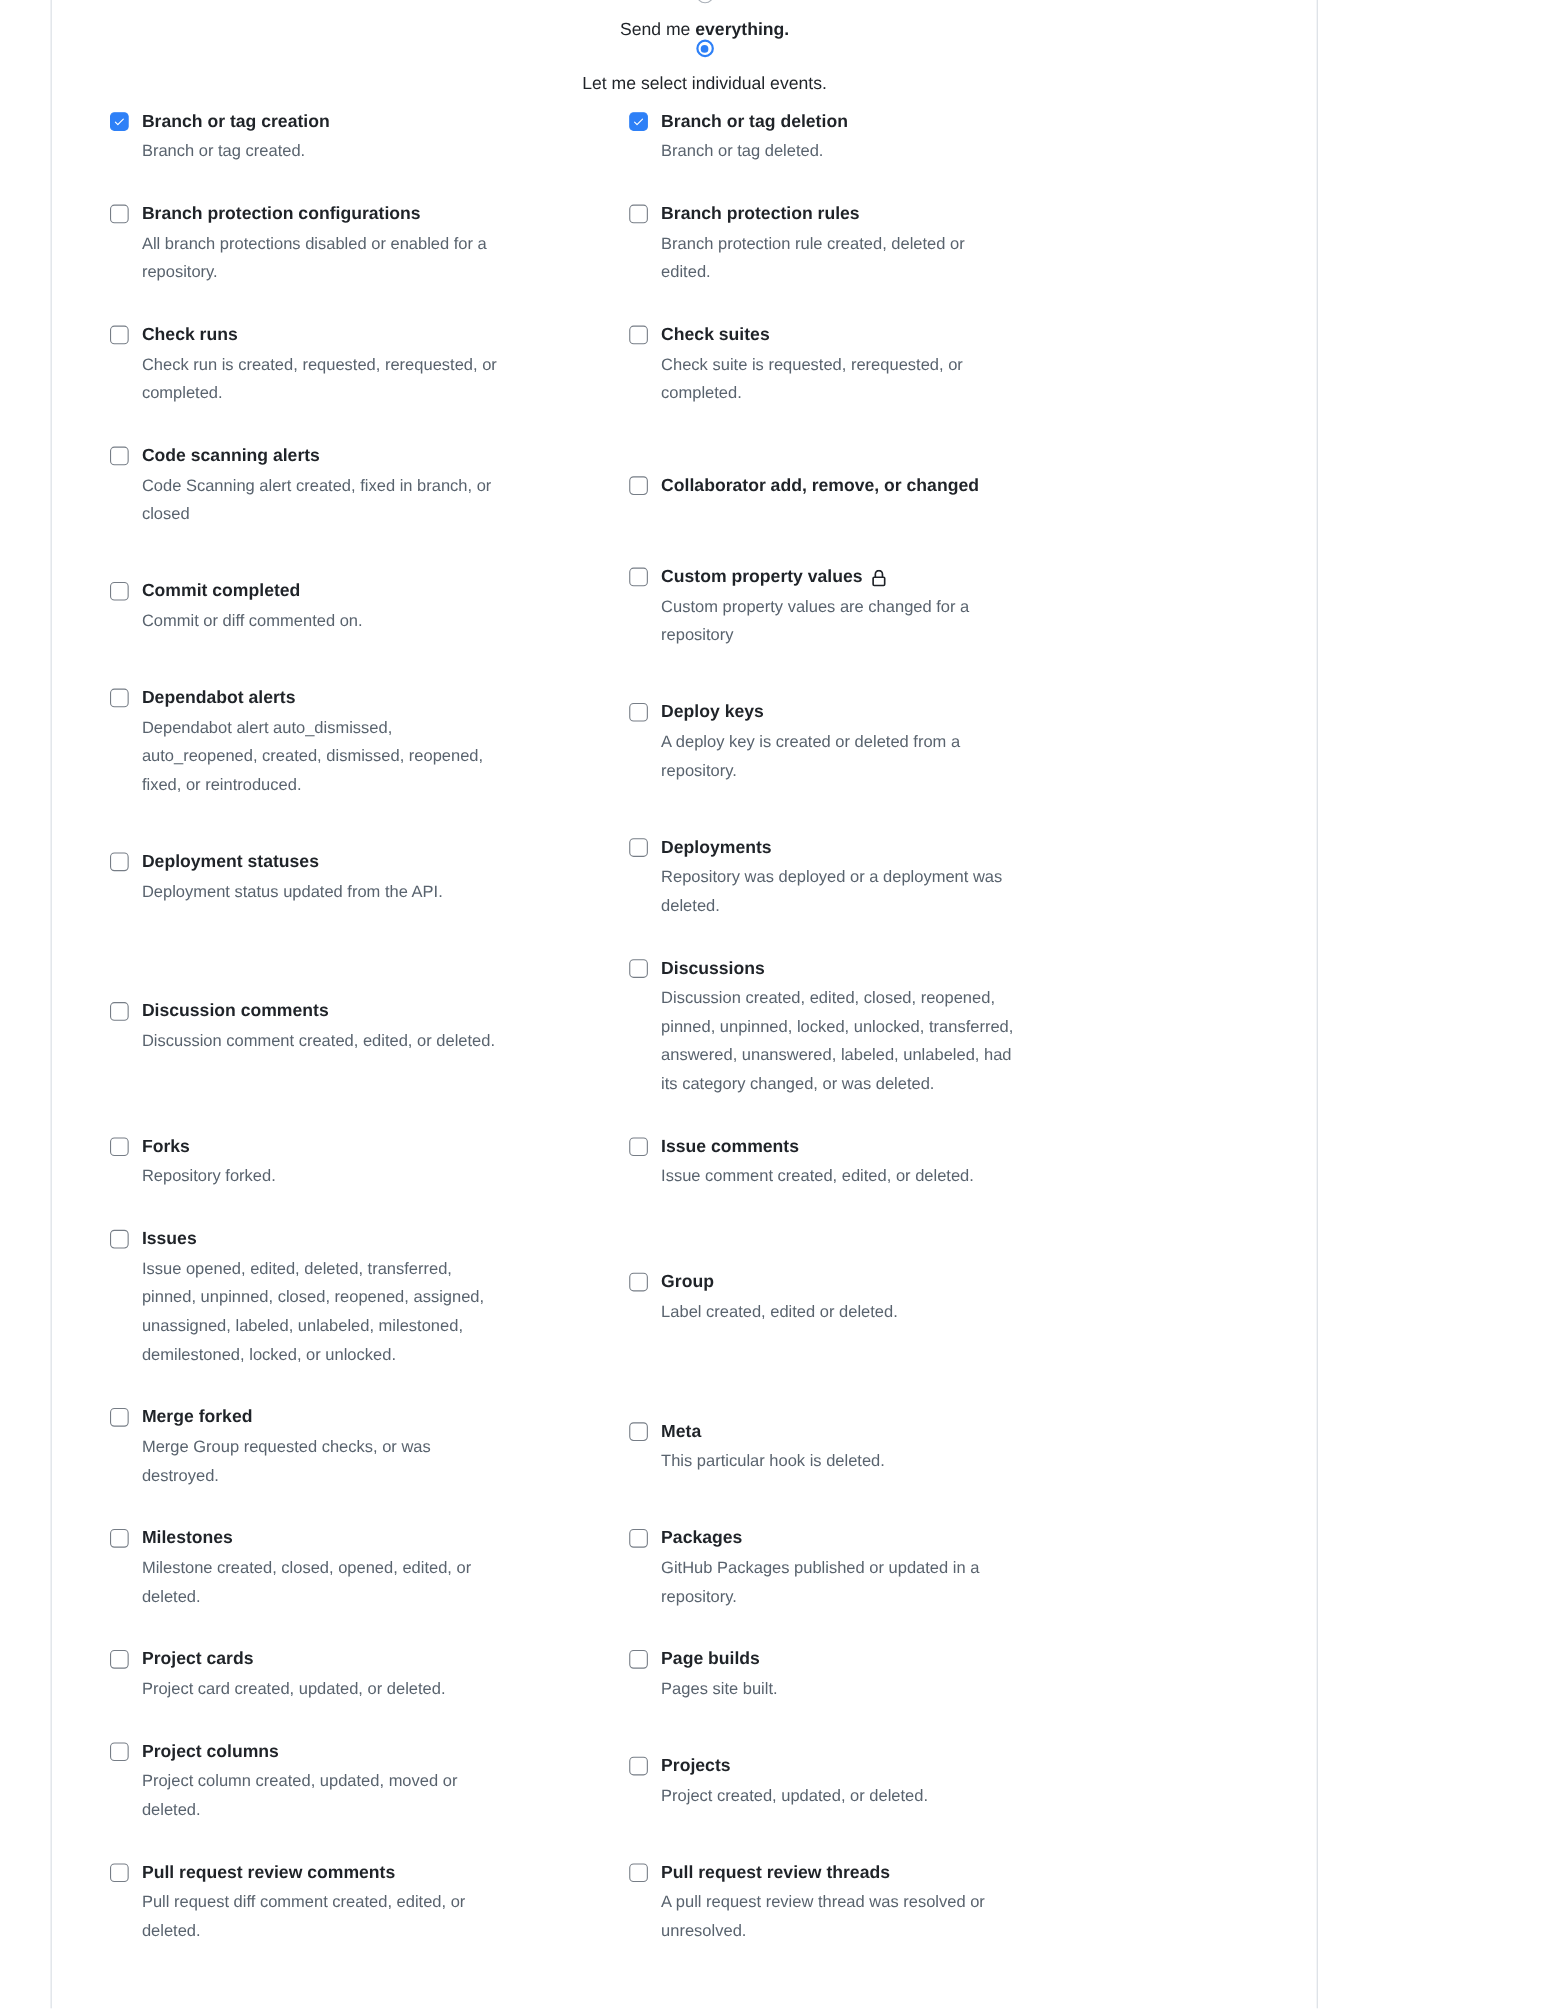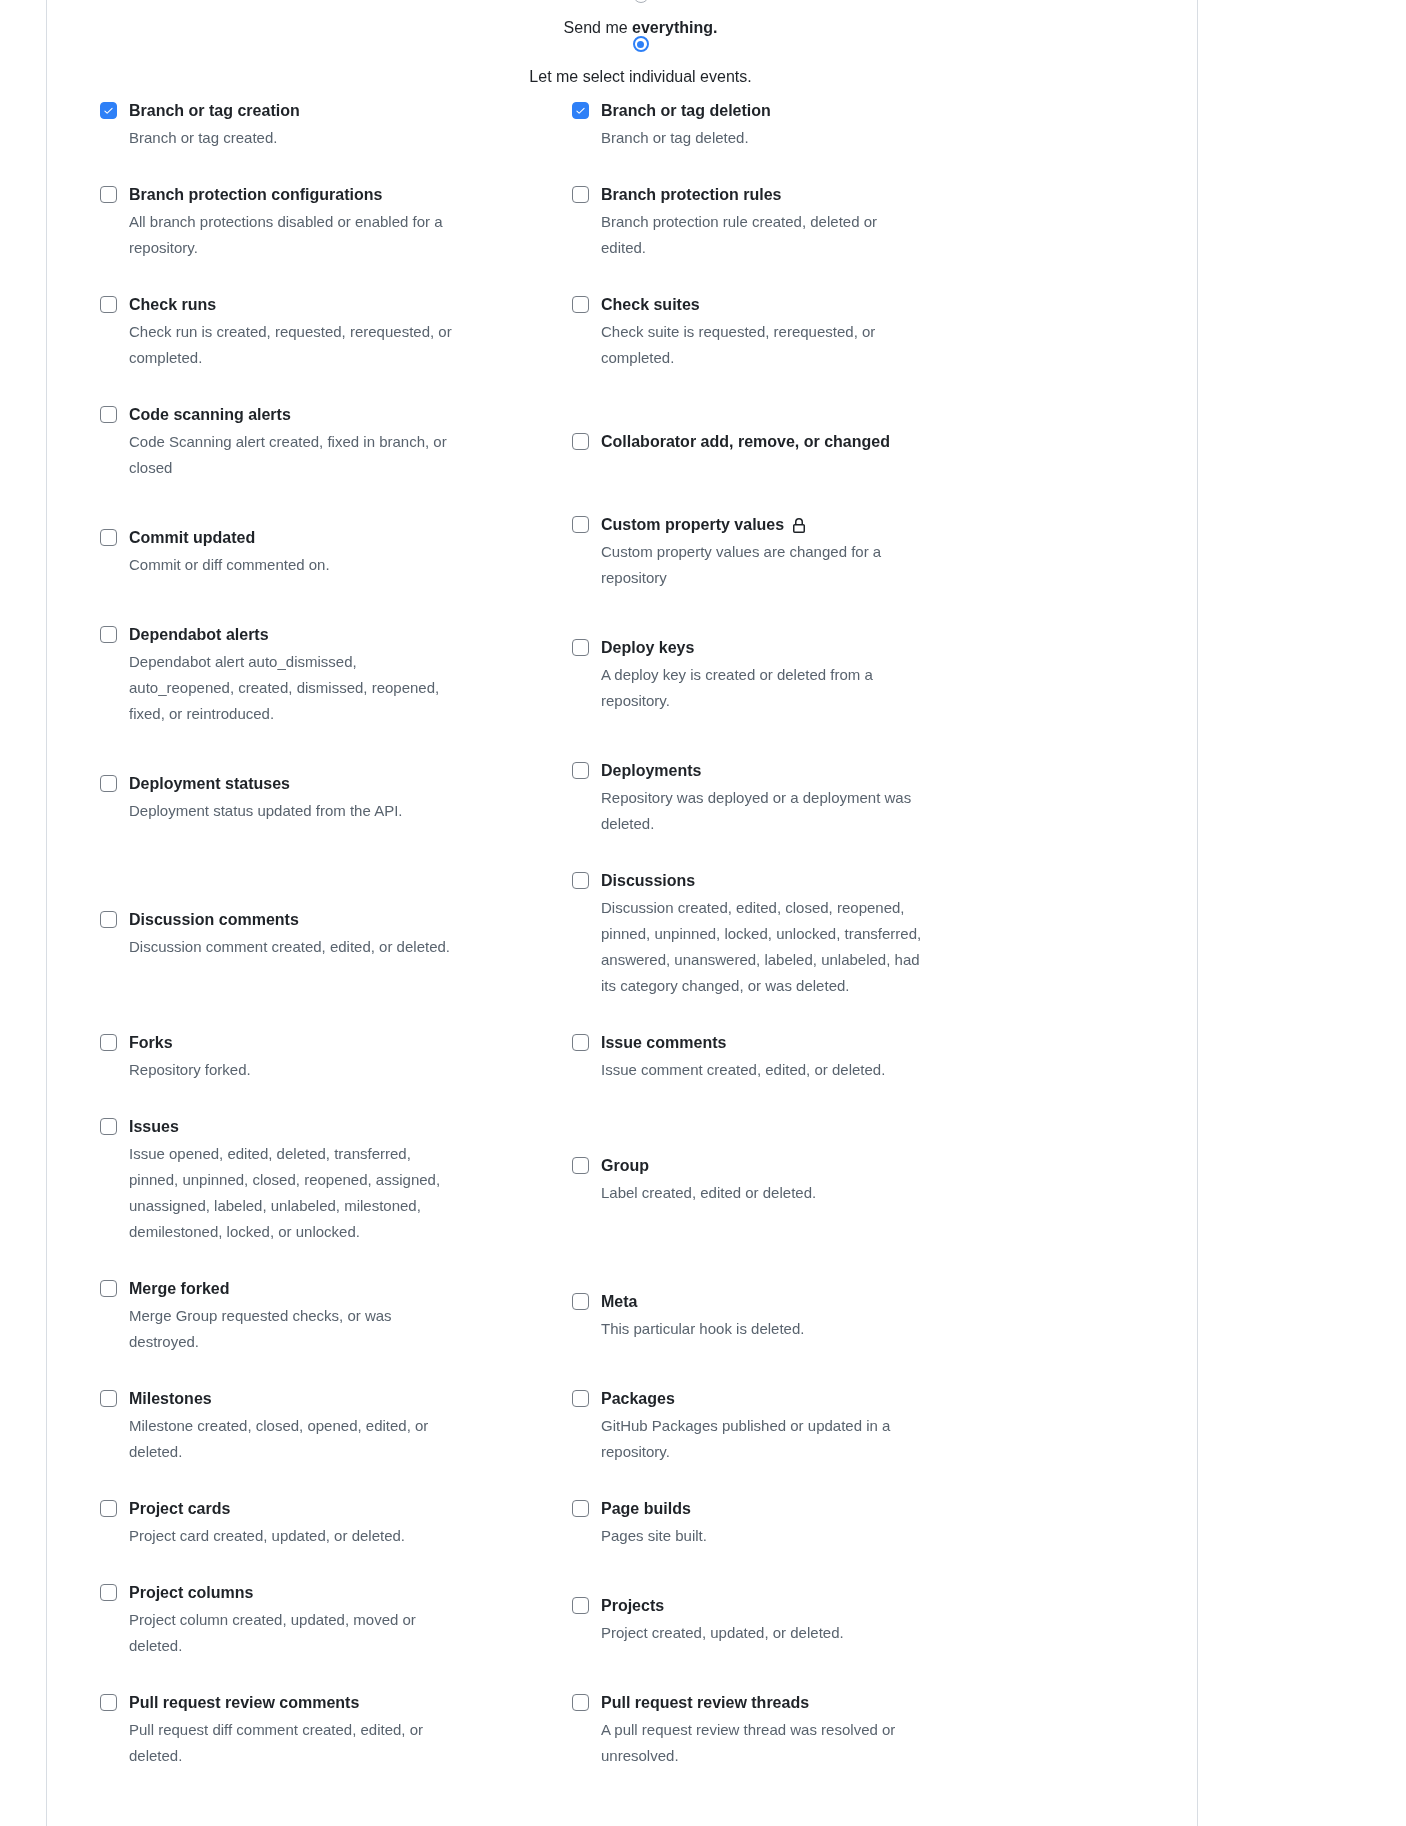--- a/index.html
+++ b/index.html
@@ -226,21 +226,21 @@
     </span>
   </label>
       </div>
       <div class="event-row">
         <label class="event">
     <span class="checkbox">
       
     </span>
     <span class="event-text">
       <span class="event-title">
-        <span class="event-title-text">Commit updated</span>
+        <span class="event-title-text">Commit completed</span>
 
       </span>
       <span class="event-desc">Commit or diff commented on.</span>
     </span>
   </label>
         <label class="event locked">
     <span class="checkbox">
       
     </span>
     <span class="event-text">

